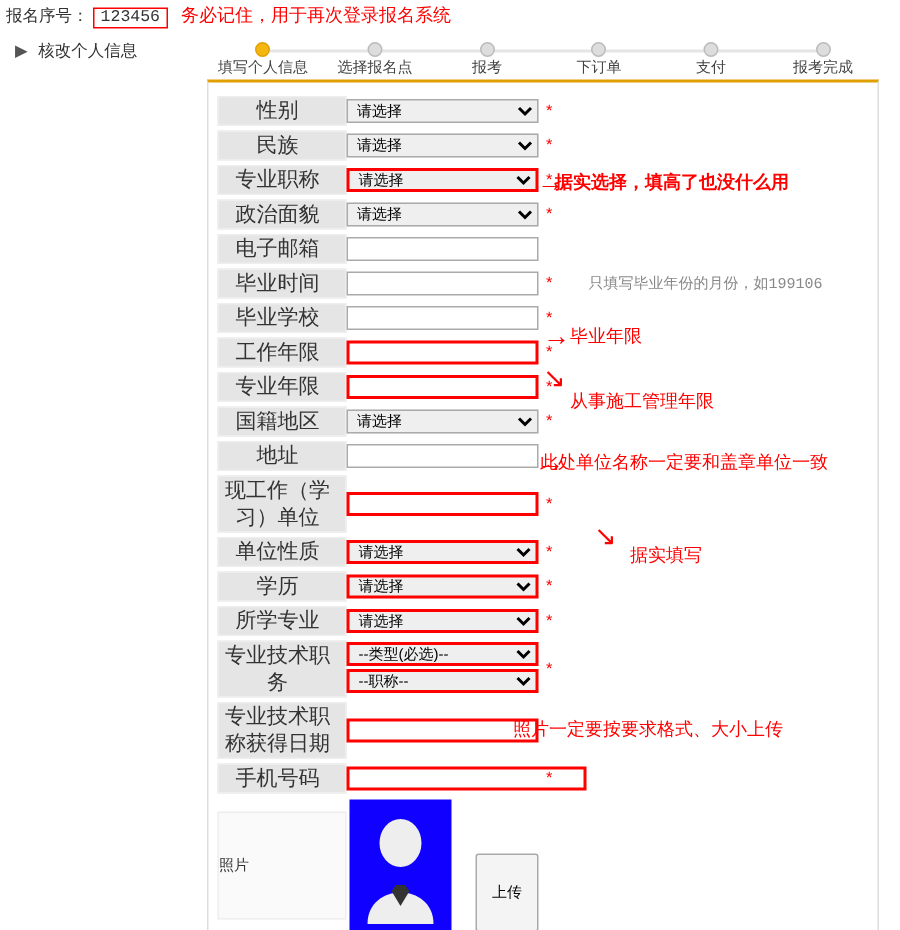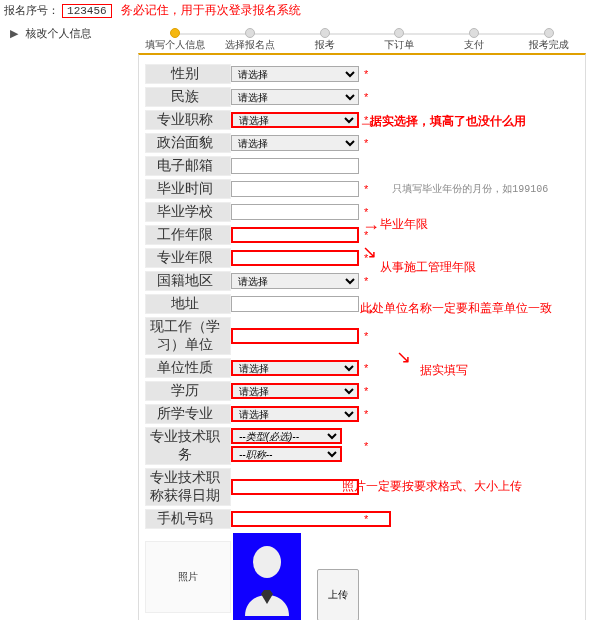--- a/index.html
+++ b/index.html
@@ -21,30 +21,30 @@
   .form-wrap { border: 1px solid #ddd; border-top: 2px solid #e0a000; padding: 6px 6px 8px 6px; }
   .row { display: flex; align-items: center; margin: 3px 0; min-height: 18px; }
   .label { width: 86px; text-align: center; font-size: 14px; color: #333; padding-right: 6px; border: 1px solid #eee; background: #e5e5e5; }
   .field { flex: none; width: 130px; }
   .field select, .field input[type=text] { width: 128px; height: 16px; font-size: 10px; border: 1px solid #aaa; padding: 0 2px; }
   .star { color: red; margin-left: 3px; font-size: 11px; }
   .note-r { color: #888; font-size: 10px; margin-left: 24px; font-family: Liberation Mono, monospace; }
   .redbox select, .redbox input { border: 2px solid red !important; }
   .annot { position: absolute; color: red; font-size: 12px; }
   .photo-row { display: flex; align-items: center; margin-top: 4px; }
-  .photo-label { width: 86px; text-align: center; font-size: 10px; color: #333; border: 1px solid #eee; background: #fafafa; padding: 28px 0; }
+  .photo-label { width: 86px; font-size: 10px; color: #333; border: 1px solid #eee; background: #fafafa; padding: 28px 0; }
   .photo-box { width: 68px; height: 88px; background: #1000ff; display: flex; align-items: center; justify-content: center; margin-left: 2px; }
   .avatar { width: 56px; height: 78px; }
   .upload-btn { margin-left: 16px; border: 1px solid #aaa; background: #f4f4f4; font-size: 10px; padding: 18px 10px; border-radius: 2px; cursor: pointer; align-self: flex-end; }
   .submit-row { text-align: center; margin-top: 8px; }
   .submit-btn { display: inline-block; background: linear-gradient(#ffd24a,#f3b400); border: 1px solid #d39b00; border-radius: 12px; padding: 3px 24px 3px 18px; font-size: 11px; color: #4a2f00; cursor: pointer; }
   .submit-btn .circ { display: inline-block; width: 12px; height: 12px; border-radius: 50%; background: #fff; color: #d39b00; text-align: center; line-height: 12px; font-size: 10px; margin-right: 6px; vertical-align: middle; }
   .arrow { position: absolute; color: red; font-size: 18px; line-height: 10px; pointer-events: none; }
   .wide input { width: 160px !important; }
-  .dual select { width: 111px; margin-bottom: 2px; font-style: italic; }
+  .dual select { width: 128px; margin-bottom: 2px; }
 </style>
 </head>
 <body>
 
 <div class="page">
   <div class="topline">
     <span class="reg-label">报名序号：</span>
     <span class="reg-num">123456</span>
     <span class="top-note">务必记住，用于再次登录报名系统</span>
   </div>

